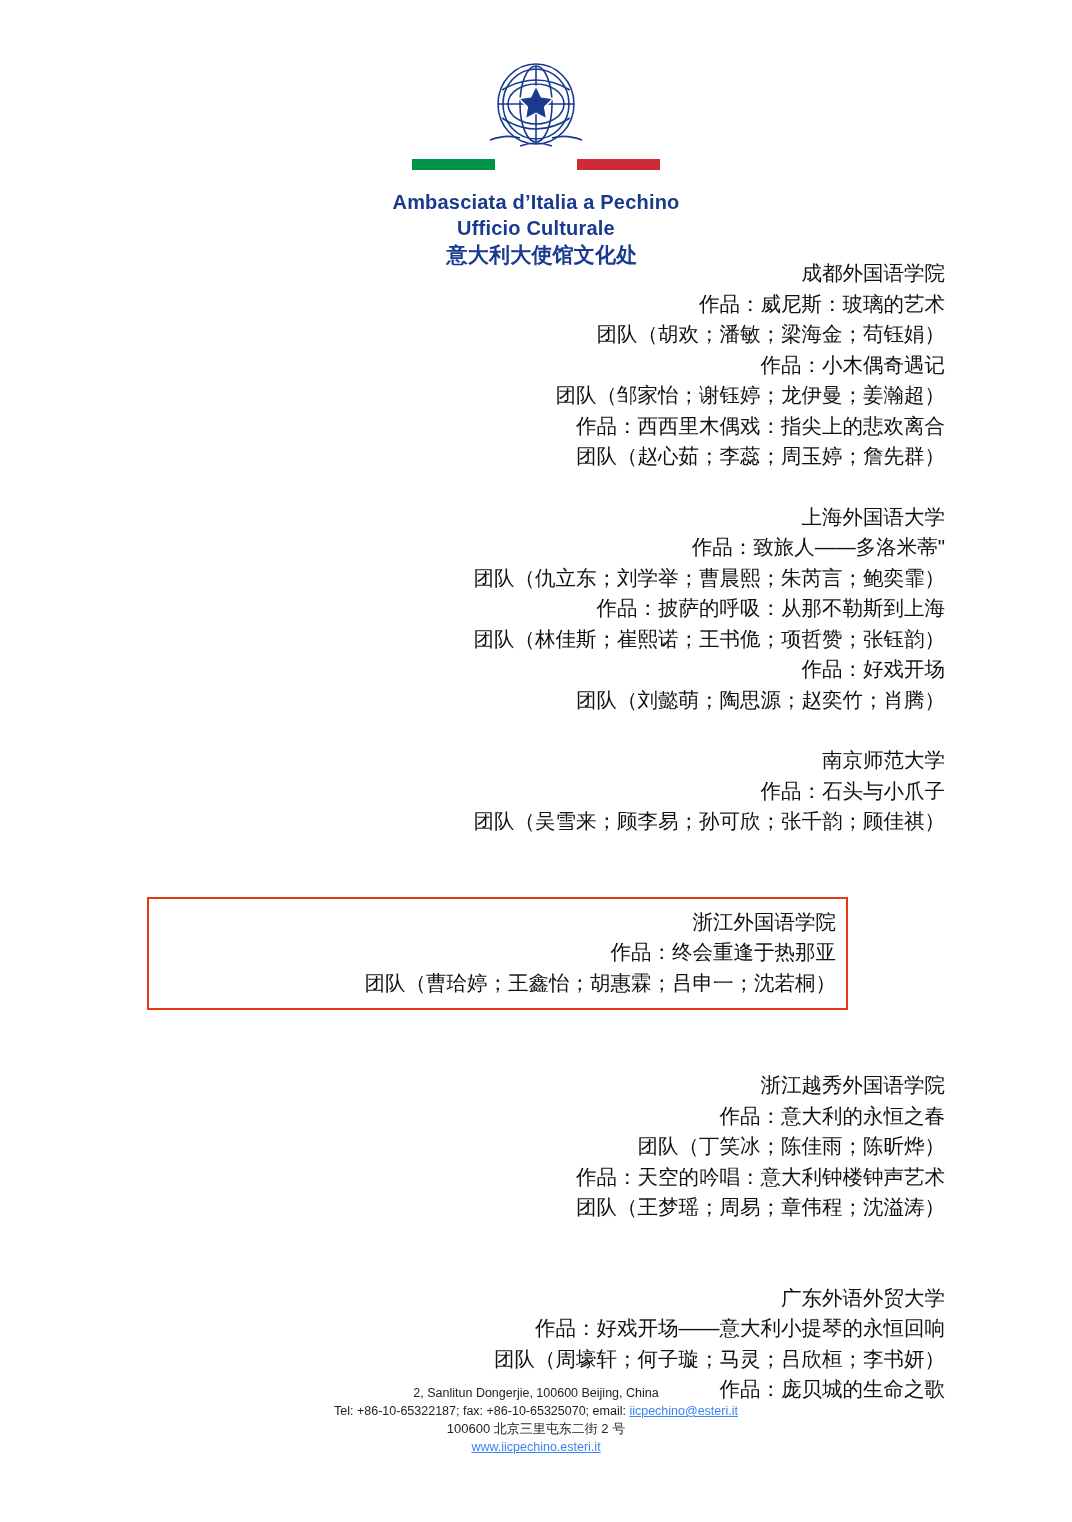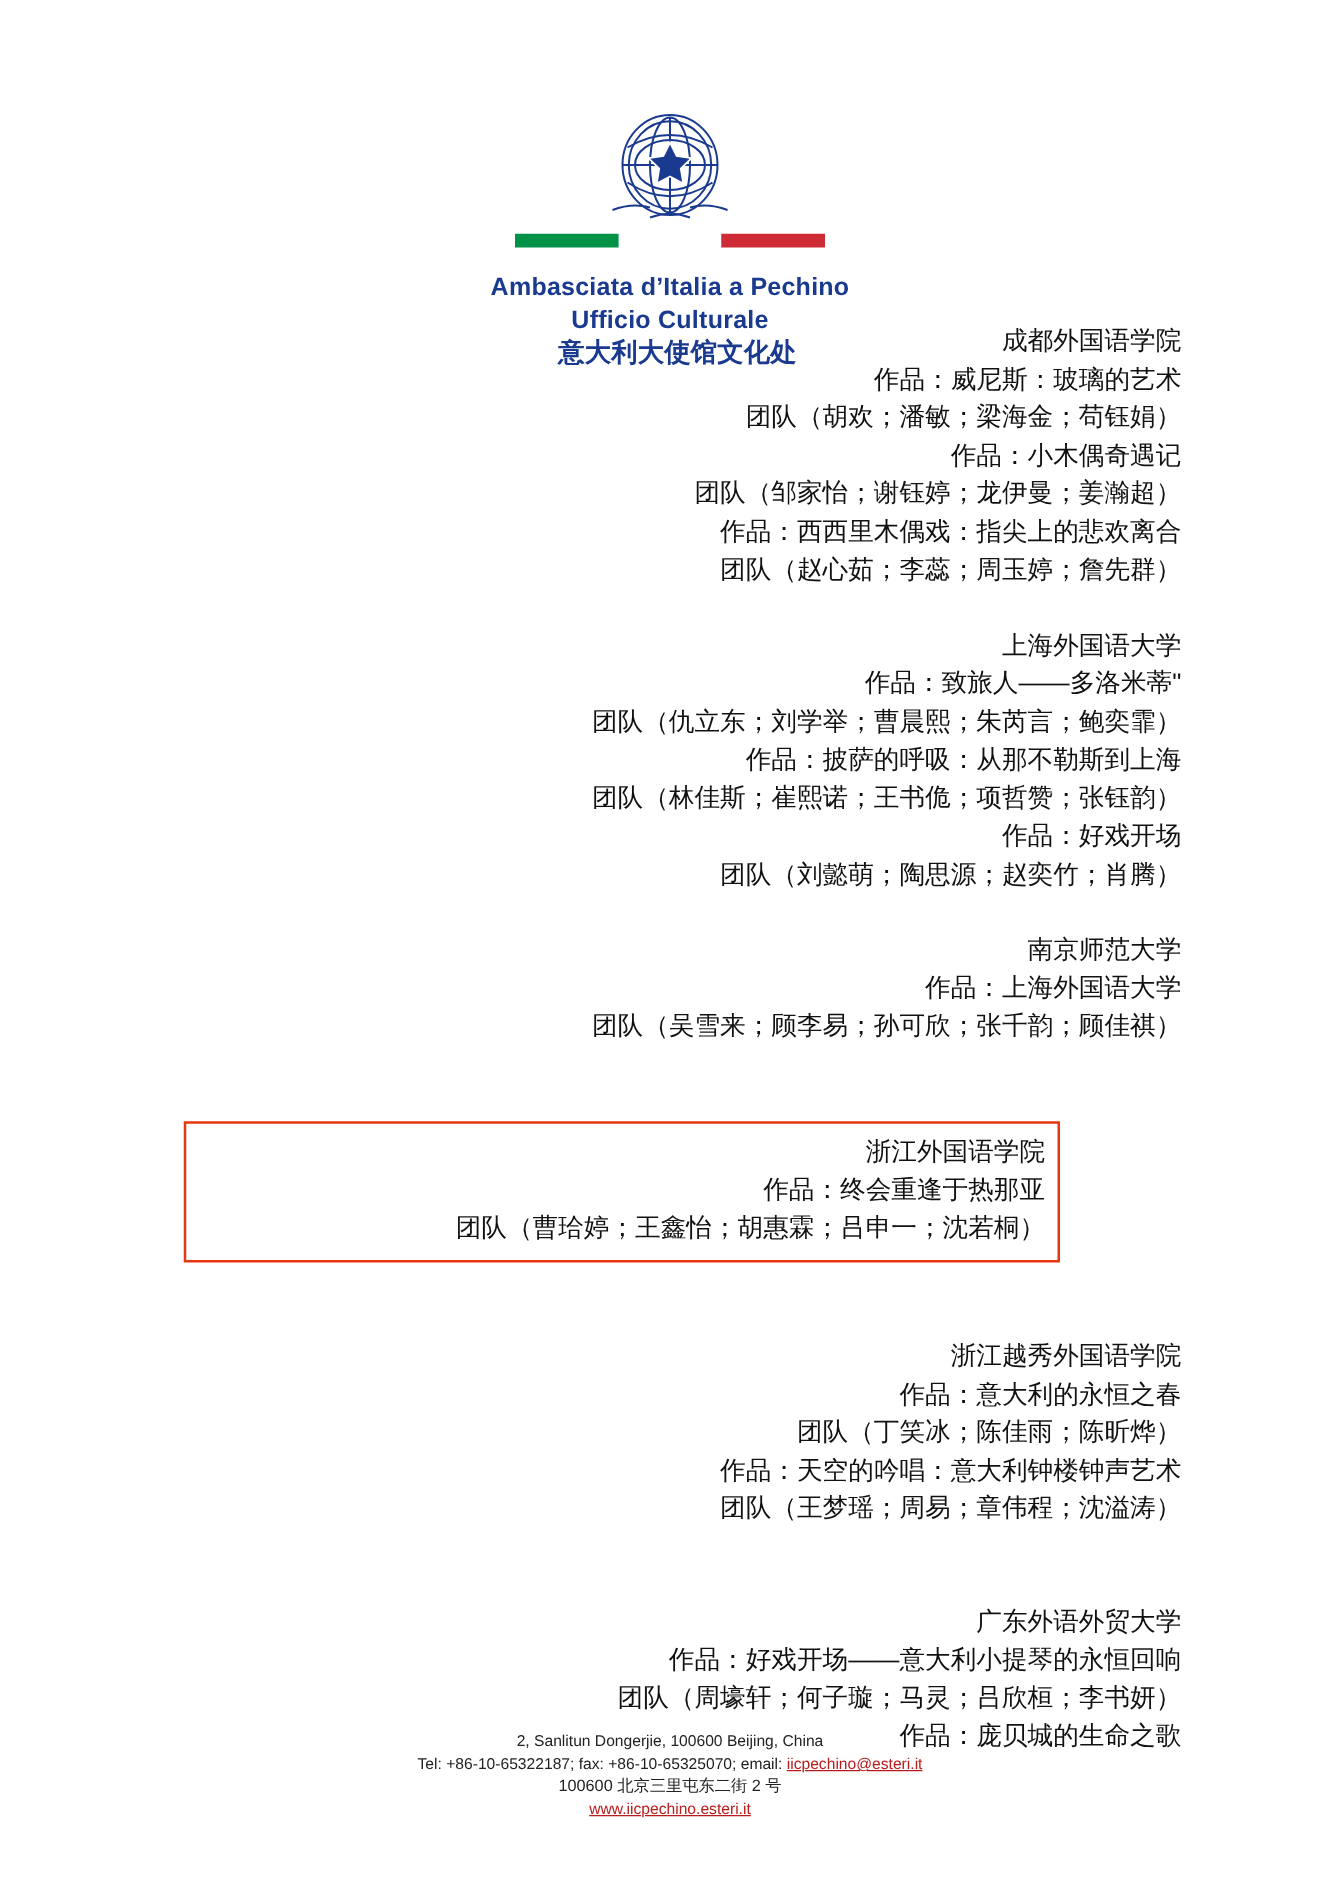--- a/index.html
+++ b/index.html
@@ -17,21 +17,21 @@
   }
   .page {
     position: relative;
     width: 1072px;
     height: 1522px;
     box-sizing: border-box;
   }
 
   
   .header {
-    padding-top: 88px;
+    padding-top: 60px;
     text-align: center;
   }
   .emblem {
     width: 120px;
     height: 92px;
     margin: 0 auto;
     display: block;
   }
   .flag {
     width: 248px;
@@ -86,21 +86,21 @@
     position: absolute;
     left: 0;
     right: 0;
     bottom: 66px;
     text-align: center;
     font-size: 12.5px;
     line-height: 18px;
     color: #222222;
   }
   .footer a {
-    color: #b91c1c;
+    color: #3b82f6;
     text-decoration: underline;
   }
   .footer .cn { font-size: 13px; }
 </style>
 </head>
 <body>
 
 <div class="page">
 
   <div class="header">
@@ -157,21 +157,21 @@
       <div class="line">团队（仇立东；刘学举；曹晨熙；朱芮言；鲍奕霏）</div>
       <div class="line">作品：披萨的呼吸：从那不勒斯到上海</div>
       <div class="line">团队（林佳斯；崔熙诺；王书佹；项哲赞；张钰韵）</div>
       <div class="line">作品：好戏开场</div>
       <div class="line">团队（刘懿萌；陶思源；赵奕竹；肖腾）</div>
     </div>
     <div class="gap"></div>
 
     <div class="group">
       <div class="line">南京师范大学</div>
-      <div class="line">作品：上海外国语大学</div>
+      <div class="line">作品：石头与小爪子</div>
       <div class="line">团队（吴雪来；顾李易；孙可欣；张千韵；顾佳祺）</div>
     </div>
     <div class="gap"></div>
     <div class="gap"></div>
 
     <div class="group highlight">
       <div class="line">浙江外国语学院</div>
       <div class="line">作品：终会重逢于热那亚</div>
       <div class="line">团队（曹珨婷；王鑫怡；胡惠霖；吕申一；沈若桐）</div>
     </div>

